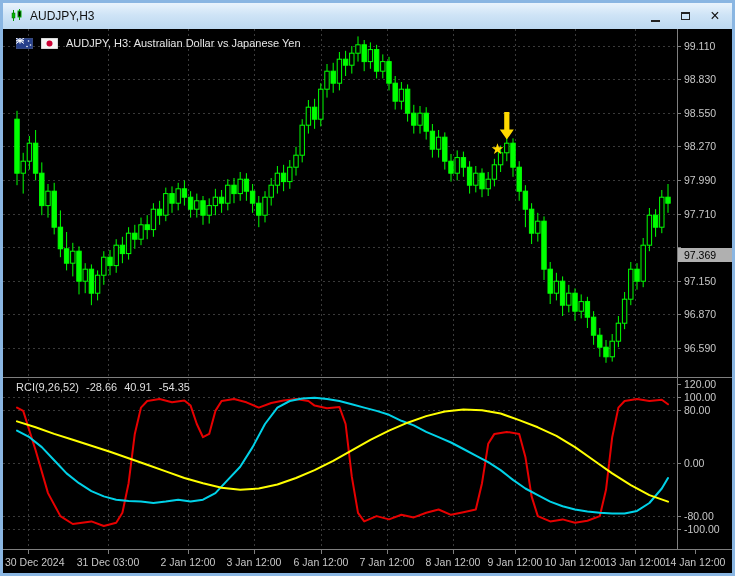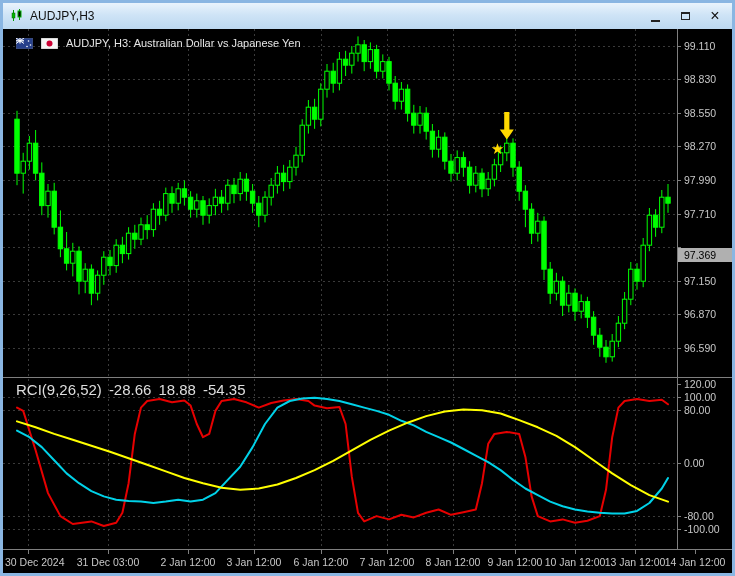--- a/index.html
+++ b/index.html
@@ -25,21 +25,21 @@
   }
   #chart-svg{display:block;}
   #chart-svg text{font-family:"Liberation Sans",sans-serif;}
   .chart-header{
     position:absolute;top:8px;left:13px;display:flex;align-items:center;gap:8px;
     color:#e6e6e6;font-size:11px;pointer-events:none;
   }
   .flag{display:inline-flex;}
   .ind-label{
     position:absolute;top:352px;left:13px;display:flex;gap:7px;
-    color:#dedede;font-size:15px;pointer-events:none;
+    color:#dedede;font-size:11px;pointer-events:none;
   }
 </style>
 </head>
 <body>
 
 <div class="window">
   <div class="titlebar">
     <span class="title-icon">
       <svg width="16" height="16" viewBox="0 0 16 16">
         <line x1="4.5" y1="2" x2="4.5" y2="13" stroke="#009a00" stroke-width="1"></line>
@@ -393,17 +393,17 @@
           <rect width="17" height="11" fill="#f5f5f5" stroke="#888" stroke-width="0.5"></rect>
           <circle cx="8.5" cy="5.5" r="3" fill="#cc0033"></circle>
         </svg>
       </span>
       <span>AUDJPY, H3:  Australian Dollar vs Japanese Yen</span>
     </div>
 
     <div class="ind-label">
       <span>RCI(9,26,52)</span>
       <span>-28.66</span>
-      <span>18.88</span>
+      <span>40.91</span>
       <span>-54.35</span>
     </div>
   </div>
 </div>
 
 </body></html>

